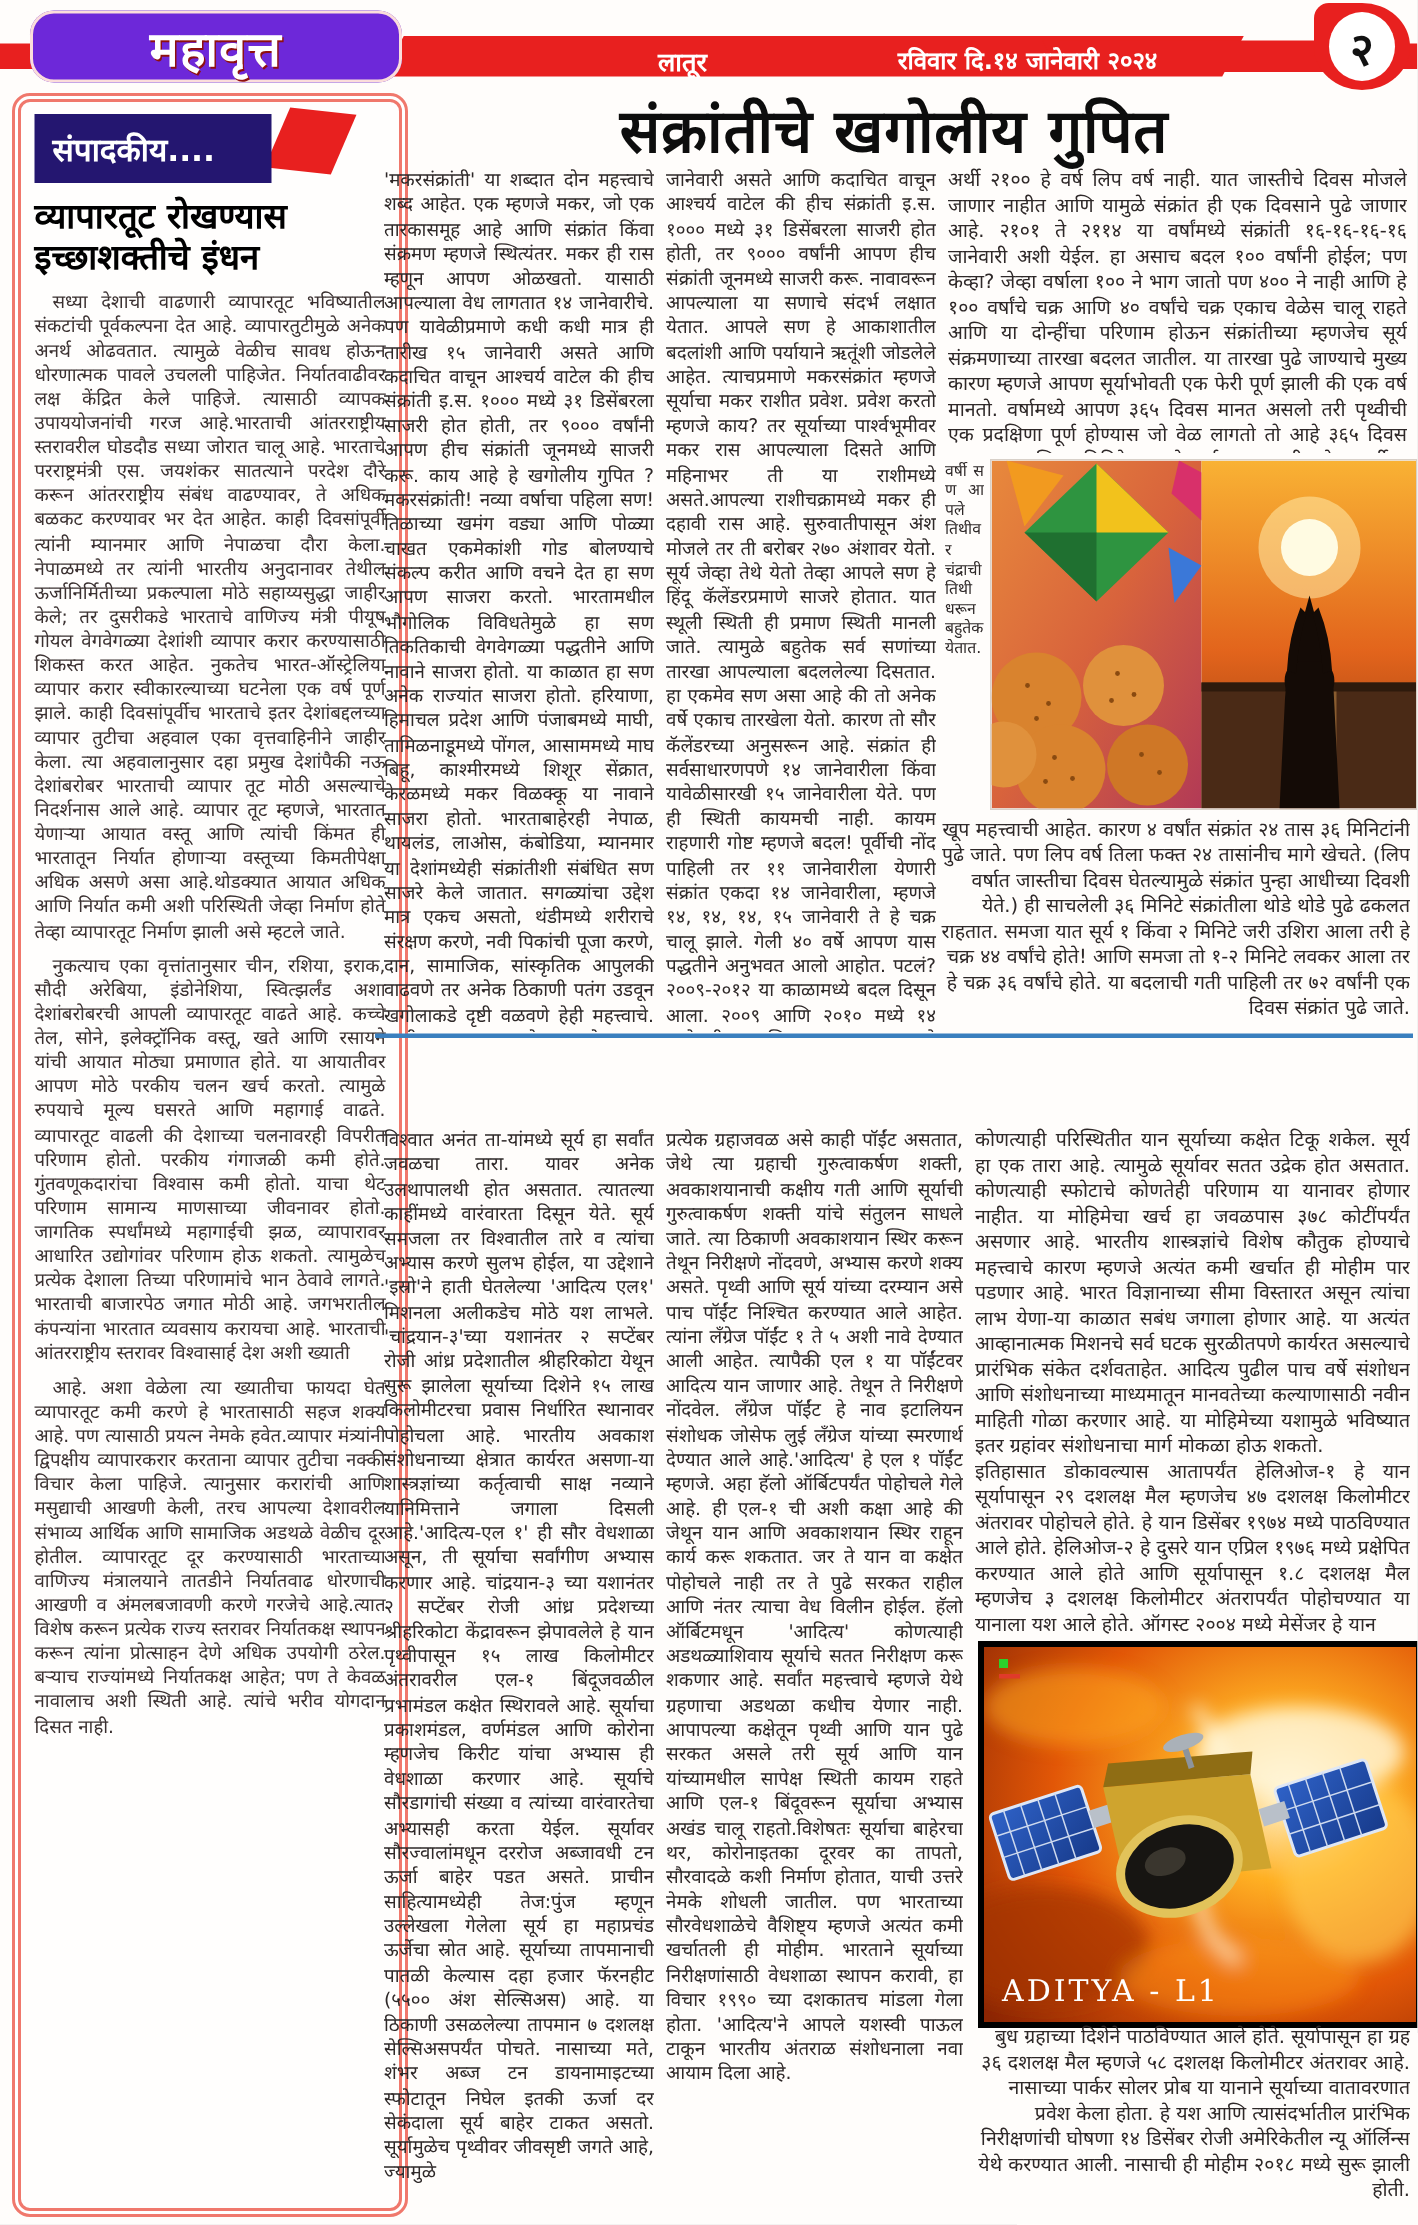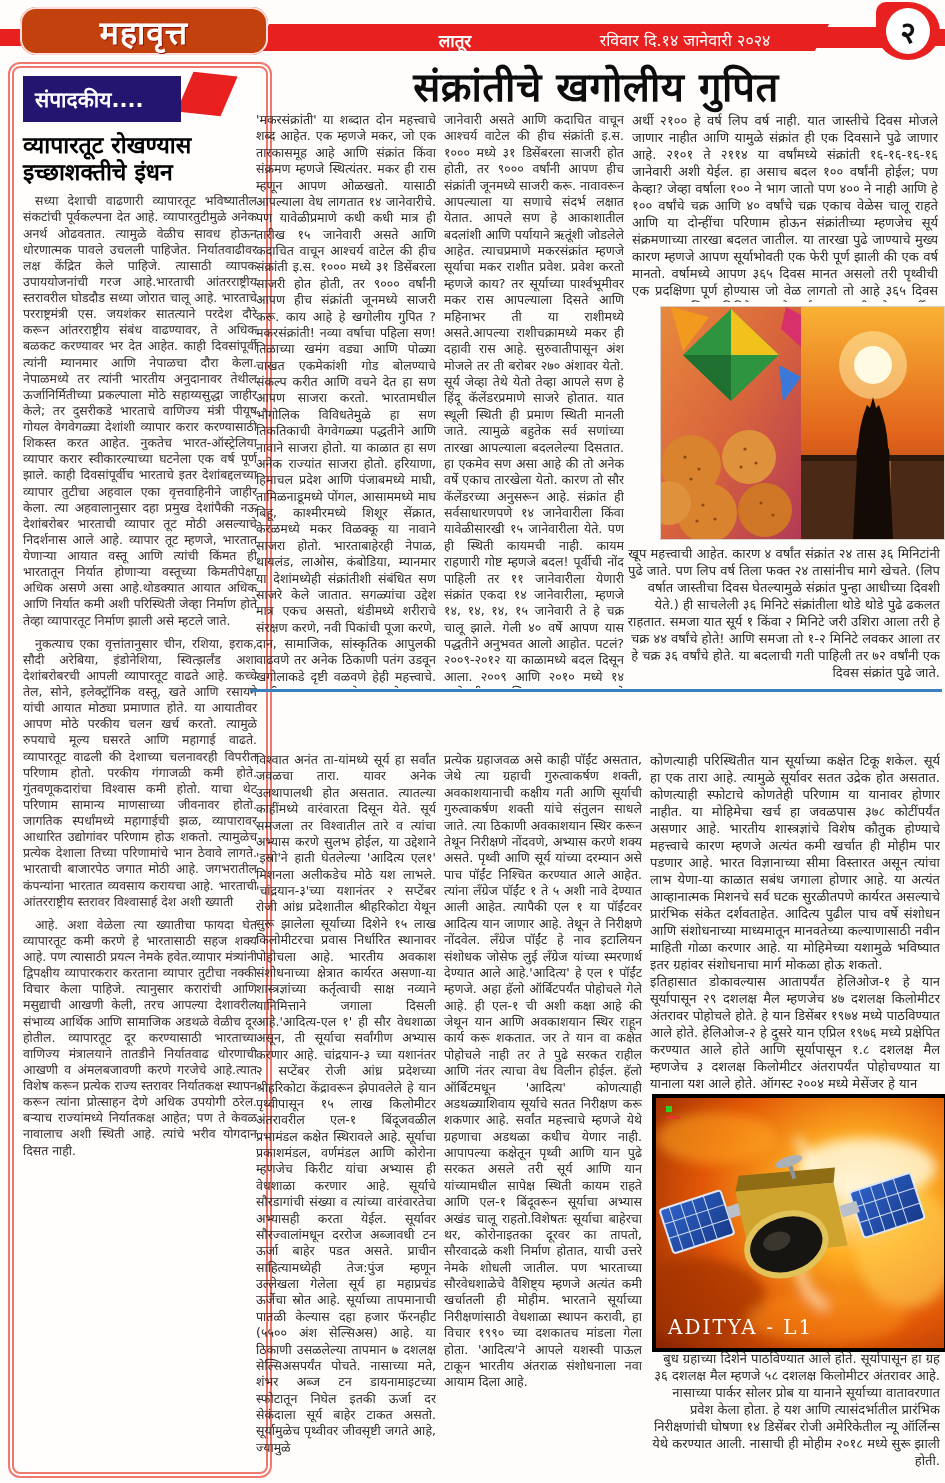--- a/index.html
+++ b/index.html
@@ -2,25 +2,25 @@
 <html><head>
 <meta charset="utf-8">
 <style>
   html,body{margin:0;padding:0;background:#e9e9e9;}
   .page{position:relative;width:945px;height:1483px;background:#fffdfb;margin:0 auto;overflow:hidden;
         font-family:"DejaVu Sans",sans-serif;color:#2b2424;}
   
   .mast-band{position:absolute;left:0;top:29px;width:945px;height:17px;background:#e8201f;}
   .mast-skew{position:absolute;left:262px;top:24px;width:560px;height:27px;background:#e8201f;transform:skewX(-28deg);}
   .mast-skew2{position:absolute;left:700px;top:27px;width:190px;height:21px;background:#e8201f;transform:skewX(25deg);}
-  .mast-box{position:absolute;left:20px;top:7px;width:248px;height:48px;background:#c2410c;border-radius:16px;
+  .mast-box{position:absolute;left:20px;top:7px;width:248px;height:48px;background:#6d28d9;border-radius:16px;
             display:flex;align-items:center;justify-content:center;box-shadow:0 0 0 2px #fbdddb inset;}
   .mast-title{color:#ffffff;font-size:32px;font-weight:800;letter-spacing:1px;text-shadow:1px 1px 0 #8e0f0e;}
   .mast-edition{position:absolute;left:400px;top:29px;width:110px;text-align:center;color:#fff;font-size:17px;font-weight:700;z-index:5;}
-  .mast-date{position:absolute;left:555px;top:29px;width:260px;text-align:center;color:#fff;font-size:16px;font-weight:400;z-index:5;}
+  .mast-date{position:absolute;left:555px;top:29px;width:260px;text-align:center;color:#fff;font-size:16px;font-weight:700;z-index:5;}
   .mast-badge{position:absolute;left:876px;top:2px;width:64px;height:58px;background:#e8201f;
               border-radius:10px 50% 50% 50%;display:flex;align-items:center;justify-content:center;z-index:6;}
   .mast-badge-inner{width:44px;height:46px;background:#fff;border-radius:50%;display:flex;align-items:center;justify-content:center;
               font-size:30px;font-weight:800;color:#111;}
   
   .edit-outer{position:absolute;left:8px;top:62px;width:264px;height:1416px;border:2px solid #f0786c;border-radius:12px;padding:2px;box-sizing:border-box;background:#fff;}
   .edit-inner{width:100%;height:100%;border:2px solid #f0786c;border-radius:8px;box-sizing:border-box;padding:8px 9px 6px 9px;overflow:hidden;position:relative;background:#fffefd;}
   .edit-flag{position:absolute;left:170px;top:6px;width:46px;height:40px;background:#e8201f;transform:skewX(-18deg) rotate(6deg);}
   .edit-label{position:relative;width:158px;height:46px;background:#241670;color:#fff;display:flex;align-items:center;
               font-size:21px;font-weight:800;padding-left:12px;box-sizing:border-box;z-index:2;}
@@ -62,20 +62,21 @@
         <p>नुकत्याच एका वृत्तांतानुसार चीन, रशिया, इराक, सौदी अरेबिया, इंडोनेशिया, स्वित्झर्लंड अशा देशांबरोबरची आपली व्यापारतूट वाढते आहे. कच्चे तेल, सोने, इलेक्ट्रॉनिक वस्तू, खते आणि रसायने यांची आयात मोठ्या प्रमाणात होते. या आयातीवर आपण मोठे परकीय चलन खर्च करतो. त्यामुळे रुपयाचे मूल्य घसरते आणि महागाई वाढते. व्यापारतूट वाढली की देशाच्या चलनावरही विपरीत परिणाम होतो. परकीय गंगाजळी कमी होते. गुंतवणूकदारांचा विश्वास कमी होतो. याचा थेट परिणाम सामान्य माणसाच्या जीवनावर होतो. जागतिक स्पर्धांमध्ये महागाईची झळ, व्यापारावर आधारित उद्योगांवर परिणाम होऊ शकतो. त्यामुळेच प्रत्येक देशाला तिच्या परिणामांचे भान ठेवावे लागते. भारताची बाजारपेठ जगात मोठी आहे. जगभरातील कंपन्यांना भारतात व्यवसाय करायचा आहे. भारताची आंतरराष्ट्रीय स्तरावर विश्वासार्ह देश अशी ख्याती</p>
         <p>आहे. अशा वेळेला त्या ख्यातीचा फायदा घेत व्यापारतूट कमी करणे हे भारतासाठी सहज शक्य आहे. पण त्यासाठी प्रयत्न नेमके हवेत.व्यापार मंत्र्यांनी द्विपक्षीय व्यापारकरार करताना व्यापार तुटीचा नक्की विचार केला पाहिजे. त्यानुसार करारांची आणि मसुद्याची आखणी केली, तरच आपल्या देशावरील संभाव्य आर्थिक आणि सामाजिक अडथळे वेळीच दूर होतील. व्यापारतूट दूर करण्यासाठी भारताच्या वाणिज्य मंत्रालयाने तातडीने निर्यातवाढ धोरणाची आखणी व अंमलबजावणी करणे गरजेचे आहे.त्यात विशेष करून प्रत्येक राज्य स्तरावर निर्यातकक्ष स्थापन करून त्यांना प्रोत्साहन देणे अधिक उपयोगी ठरेल. बऱ्याच राज्यांमध्ये निर्यातकक्ष आहेत; पण ते केवळ नावालाच अशी स्थिती आहे. त्यांचे भरीव योगदान दिसत नाही.</p>
       </div>
     </div>
   </div>
 
   <div class="a-headline" style="top:58px;">संक्रांतीचे खगोलीय गुपित</div>
   <div class="col" style="left:256px;top:112px;width:180px;height:576px;">'मकरसंक्रांती' या शब्दात दोन महत्त्वाचे शब्द आहेत. एक म्हणजे मकर, जो एक तारकासमूह आहे आणि संक्रांत किंवा संक्रमण म्हणजे स्थित्यंतर. मकर ही रास म्हणून आपण ओळखतो. यासाठी आपल्याला वेध लागतात १४ जानेवारीचे. पण यावेळीप्रमाणे कधी कधी मात्र ही तारीख १५ जानेवारी असते आणि कदाचित वाचून आश्चर्य वाटेल की हीच संक्रांती इ.स. १००० मध्ये ३१ डिसेंबरला साजरी होत होती, तर ९००० वर्षांनी आपण हीच संक्रांती जूनमध्ये साजरी करू. काय आहे हे खगोलीय गुपित ?मकरसंक्रांती! नव्या वर्षाचा पहिला सण! तिळाच्या खमंग वड्या आणि पोळ्या चाखत एकमेकांशी गोड बोलण्याचे संकल्प करीत आणि वचने देत हा सण आपण साजरा करतो. भारतामधील भौगोलिक विविधतेमुळे हा सण तिकतिकाची वेगवेगळ्या पद्धतीने आणि नावाने साजरा होतो. या काळात हा सण अनेक राज्यांत साजरा होतो. हरियाणा, हिमाचल प्रदेश आणि पंजाबमध्ये माघी, तामिळनाडूमध्ये पोंगल, आसाममध्ये माघ बिहू, काश्मीरमध्ये शिशूर सेंक्रात, केरळमध्ये मकर विळक्कू या नावाने साजरा होतो. भारताबाहेरही नेपाळ, थायलंड, लाओस, कंबोडिया, म्यानमार या देशांमध्येही संक्रांतीशी संबंधित सण साजरे केले जातात. सगळ्यांचा उद्देश मात्र एकच असतो, थंडीमध्ये शरीराचे संरक्षण करणे, नवी पिकांची पूजा करणे, दान, सामाजिक, सांस्कृतिक आपुलकी वाढवणे तर अनेक ठिकाणी पतंग उडवून खगोलाकडे दृष्टी वळवणे हेही महत्त्वाचे. पृथ्वीचा आस झुकलेला आहे. याला अयनांश असेही म्हणतात. पृथ्वीवर अनेक बदल होत असतात आणि त्यामुळे पृथ्वीची वेगोलची गती बदलत राहते. जसे स्वतःभोवती ती फिरते, तशीच ती सूर्याभोवती फिरते. पृथ्वीला पतंगप्रमाणेच गती मिळते, ही झुकलेल्या आसामुळेच आहे. यामध्ये पृथ्वी एखाद्या शुभेच्छा पत्रासारखी-संक्रांतिपत्रिकेसारखी फिरते. यामुळे पतंग एक पर्वणी समजला जातो. यावर लक्ष ठेवून तयार होते. वारा अनेक तऱ्हेने वाहतो.</div>
   <div class="col" style="left:444px;top:112px;width:180px;height:576px;">जानेवारी असते आणि कदाचित वाचून आश्चर्य वाटेल की हीच संक्रांती इ.स. १००० मध्ये ३१ डिसेंबरला साजरी होत होती, तर ९००० वर्षांनी आपण हीच संक्रांती जूनमध्ये साजरी करू. नावावरून आपल्याला या सणाचे संदर्भ लक्षात येतात. आपले सण हे आकाशातील बदलांशी आणि पर्यायाने ऋतूंशी जोडलेले आहेत. त्याचप्रमाणे मकरसंक्रांत म्हणजे सूर्याचा मकर राशीत प्रवेश. प्रवेश करतो म्हणजे काय? तर सूर्याच्या पार्श्वभूमीवर मकर रास आपल्याला दिसते आणि महिनाभर ती या राशीमध्ये असते.आपल्या राशीचक्रामध्ये मकर ही दहावी रास आहे. सुरुवातीपासून अंश मोजले तर ती बरोबर २७० अंशावर येतो. सूर्य जेव्हा तेथे येतो तेव्हा आपले सण हे हिंदू कॅलेंडरप्रमाणे साजरे होतात. यात स्थूली स्थिती ही प्रमाण स्थिती मानली जाते. त्यामुळे बहुतेक सर्व सणांच्या तारखा आपल्याला बदललेल्या दिसतात. हा एकमेव सण असा आहे की तो अनेक वर्षे एकाच तारखेला येतो. कारण तो सौर कॅलेंडरच्या अनुसरून आहे. संक्रांत ही सर्वसाधारणपणे १४ जानेवारीला किंवा यावेळीसारखी १५ जानेवारीला येते. पण ही स्थिती कायमची नाही. कायम राहणारी गोष्ट म्हणजे बदल! पूर्वीची नोंद पाहिली तर ११ जानेवारीला येणारी संक्रांत एकदा १४ जानेवारीला, म्हणजे १४, १४, १४, १५ जानेवारी ते हे चक्र चालू झाले. गेली ४० वर्षे आपण यास पद्धतीने अनुभवत आलो आहोत. पटलं? २००९-२०१२ या काळामध्ये बदल दिसून आला. २००९ आणि २०१० मध्ये १४ जानेवारीला आणि २०११ व २०१२ मध्ये १५ जानेवारीला अशा तारखांना संक्रांत आली. संक्रांत.२०४१ ते २०५२ या काळामध्ये संक्रांत क्रमाने १४-१५-१५-१५ जानेवारीला असेल. पुन्हा ४० वर्षांनी २०८९-२०९२ मध्ये ११-११-११-११ जानेवारी अशी संक्रांत असेल. २१०० मध्ये काहीतरी वेगळेच घडणार असेल. जर २१०० या आकड्याला ४ ने पूर्ण भागाकार होत असता तर ते लिप वर्ष. ग्रेगोरियन कॅलेंडरप्रमाणे जर एखाद्या वर्षाला १०० ने भाग जात असेल आणि जर ४०० ने पूर्ण भाग जात असेल तर ते लिप वर्ष असू शकते. याचा अर्थ असा की, २१००, २२००, २३०० आणि १९०० ही लिप वर्ष नाहीत, पण २०००, २००४ मात्र आहेत. ज्या</div>
   <div class="col" style="left:632px;top:112px;width:306px;height:190px;font-size:13px;">अर्थी २१०० हे वर्ष लिप वर्ष नाही. यात जास्तीचे दिवस मोजले जाणार नाहीत आणि यामुळे संक्रांत ही एक दिवसाने पुढे जाणार आहे. २१०१ ते २११४ या वर्षांमध्ये संक्रांती १६-१६-१६-१६ जानेवारी अशी येईल. हा असाच बदल १०० वर्षांनी होईल; पण केव्हा? जेव्हा वर्षाला १०० ने भाग जातो पण ४०० ने नाही आणि हे १०० वर्षांचे चक्र आणि ४० वर्षांचे चक्र एकाच वेळेस चालू राहते आणि या दोन्हींचा परिणाम होऊन संक्रांतीच्या म्हणजेच सूर्य संक्रमणाच्या तारखा बदलत जातील. या तारखा पुढे जाण्याचे मुख्य कारण म्हणजे आपण सूर्याभोवती एक फेरी पूर्ण झाली की एक वर्ष मानतो. वर्षामध्ये आपण ३६५ दिवस मानत असलो तरी पृथ्वीची एक प्रदक्षिणा पूर्ण होण्यास जो वेळ लागतो तो आहे ३६५ दिवस ५६ तास आणि ९ मिनिटे. यामुळे सूर्य मकर राशीमध्ये दरवर्षी ६ तास ९ मिनिटे उशिरा जातो. ही वरची ९ मिनिटे</div>
+  <div class="strip" style="left:630px;top:308px;width:26px;height:228px;">वर्षी सण आपले तिथीवर चंद्राची तिथी धरून बहुतेक येतात.</div>
 
   <div class="img-frame" style="left:660px;top:306px;width:283px;height:232px;">
     <svg width="283" height="232" viewBox="0 0 283 232" xmlns="http://www.w3.org/2000/svg">
       <defs>
         <linearGradient id="skyg" x1="0" y1="0" x2="0" y2="1">
           <stop offset="0" stop-color="#f9b234"></stop>
             <stop offset="0.55" stop-color="#e2641c"></stop>
             <stop offset="1" stop-color="#8a3510"></stop>
         </linearGradient>
         <linearGradient id="pinkg" x1="0" y1="0" x2="1" y2="1">

